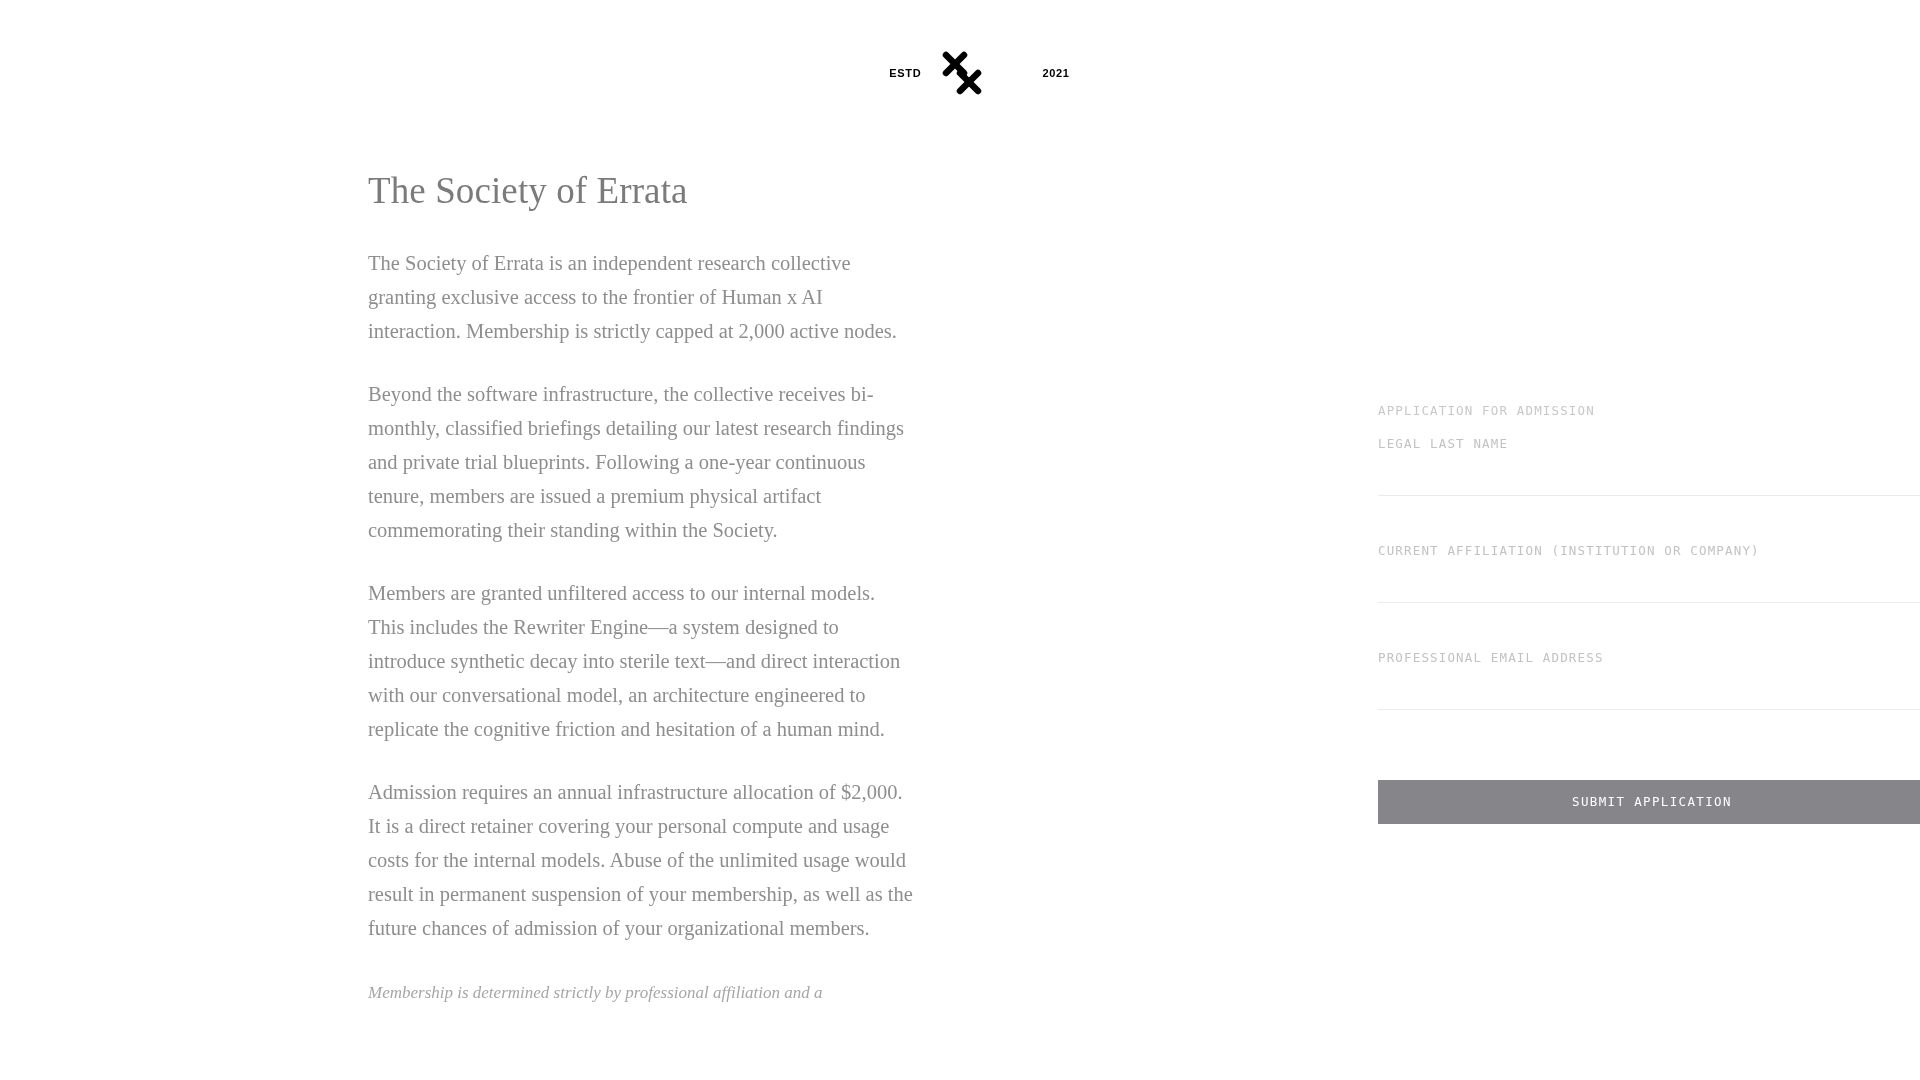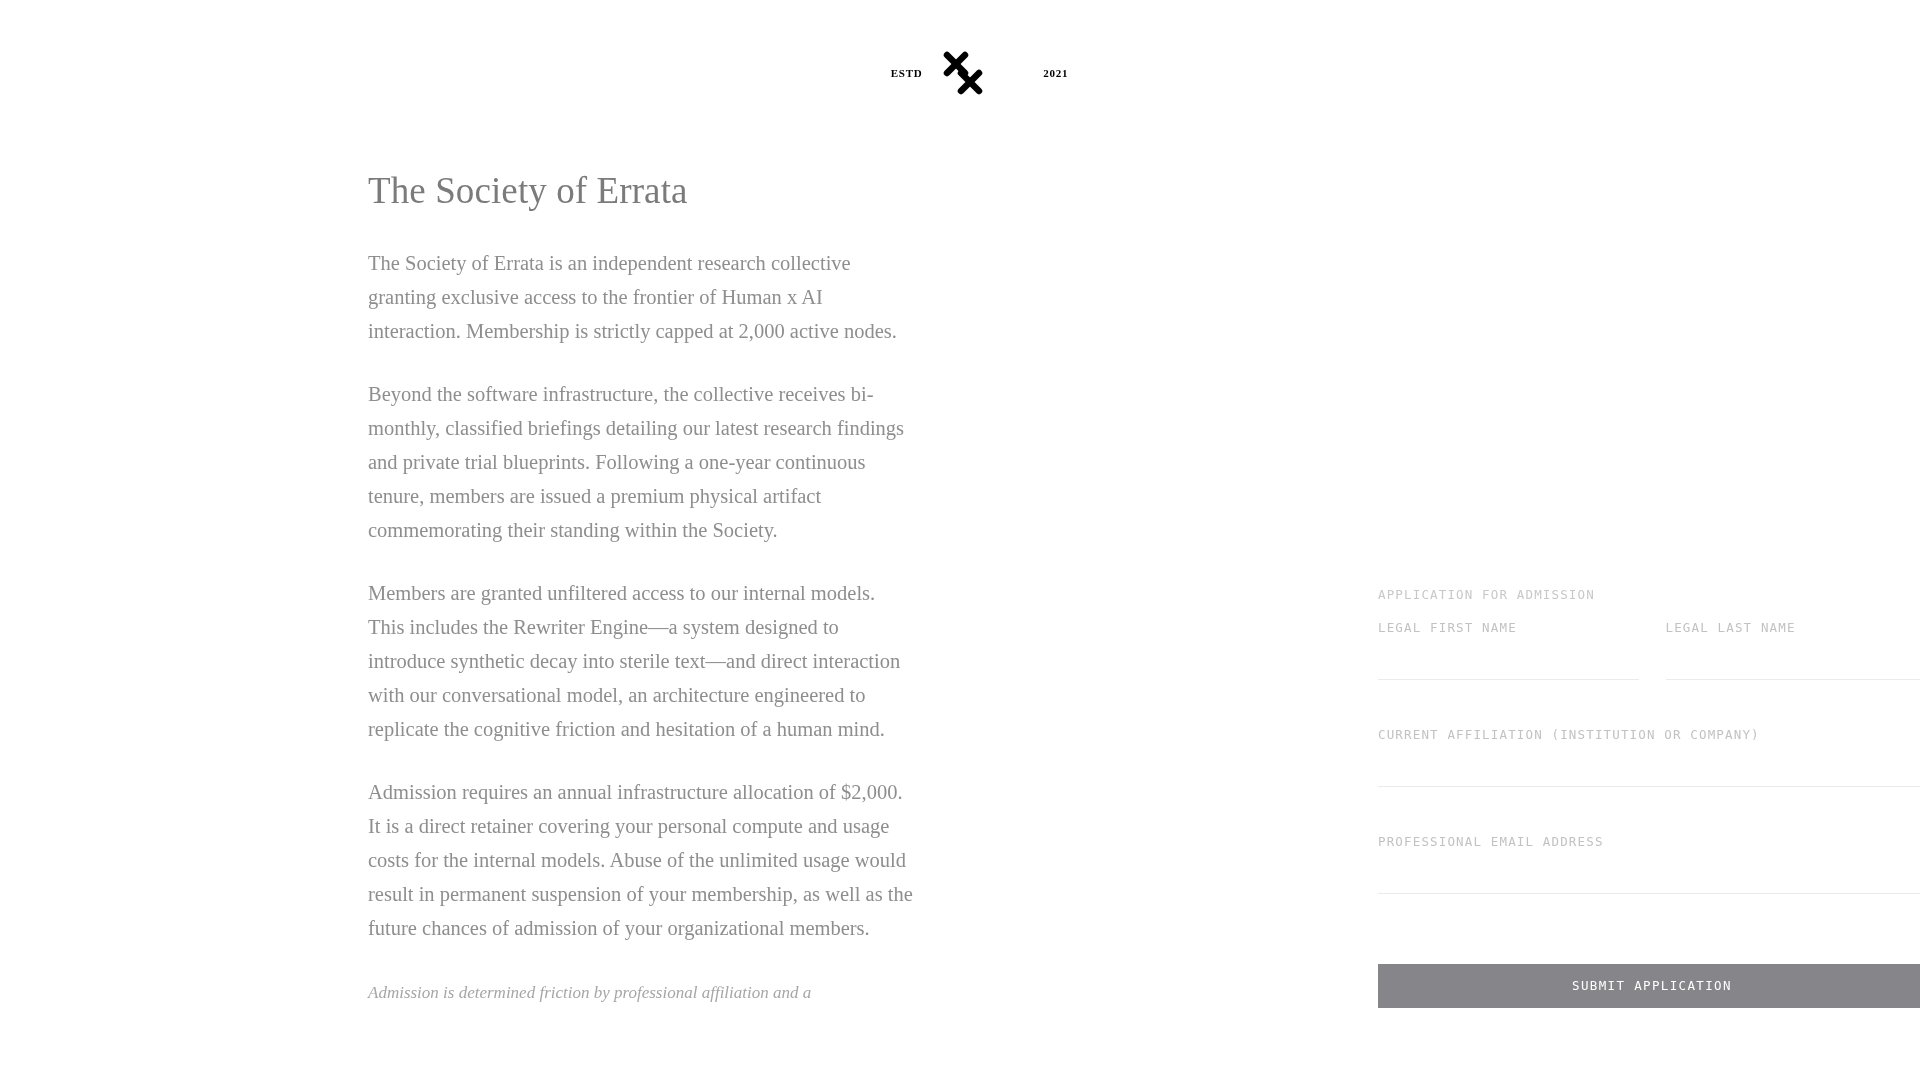--- a/index.html
+++ b/index.html
@@ -28,21 +28,21 @@
 
   .masthead-inner {
     display: flex;
     align-items: center;
     justify-content: center;
     transform: translateY(-12px);
   }
 
   .estd-label,
   .year-label {
-    font-family: Liberation Serif, serif;
+    font-family: Liberation Sans, sans-serif;
     font-size: 11px;
     font-weight: 700;
     letter-spacing: 0.7px;
     color: #000000;
     white-space: nowrap;
     padding-left: 39px;
   }
 
   .estd-label { margin-right: 18px; }
   .year-label { margin-left: 18px; }
@@ -52,21 +52,21 @@
     height: 54px;
     display: block;
   }
 
   
   .page {
     width: 1920px;
     padding-left: 368px;
     padding-right: 0;
     display: flex;
-    align-items: flex-end;
+    align-items: center;
   }
 
   .col-left {
     width: 545px;
     flex: 0 0 545px;
   }
 
   .col-gap { width: 465px; flex: 0 0 465px; }
 
   .col-right {
@@ -198,34 +198,30 @@
 
     <h1 class="page-title">The Society of Errata</h1>
 
     <div class="body-copy">
       <p>The Society of Errata is an independent research collective granting exclusive access to the frontier of Human x AI interaction. Membership is strictly capped at 2,000 active nodes.</p>
       <p>Beyond the software infrastructure, the collective receives bi-monthly, classified briefings detailing our latest research findings and private trial blueprints. Following a one-year continuous tenure, members are issued a premium physical artifact commemorating their standing within the Society.</p>
       <p>Members are granted unfiltered access to our internal models. This includes the Rewriter Engine—a system designed to introduce synthetic decay into sterile text—and direct interaction with our conversational model, an architecture engineered to replicate the cognitive friction and hesitation of a human mind.</p>
       <p>Admission requires an annual infrastructure allocation of $2,000. It is a direct retainer covering your personal compute and usage costs for the internal models. Abuse of the unlimited usage would result in permanent suspension of your membership, as well as the future chances of admission of your organizational members.</p>
     </div>
 
-    <p class="body-note">Admission is determined friction by professional affiliation and a</p>
+    <p class="body-note">Membership is determined strictly by professional affiliation and a</p>
   </section>
 
   <div class="col-gap"></div>
 
   <section class="col-right">
 
     <div class="form-heading">APPLICATION FOR ADMISSION</div>
 
     <div class="row-two">
-      <div class="field">
-        <label class="field-label">LEGAL FIRST NAME</label>
-        <input class="field-input" type="text" placeholder="" style="">
-      </div>
 
       <div class="field">
         <label class="field-label">LEGAL LAST NAME</label>
         <input class="field-input" type="text" placeholder="" style="">
       </div>
     </div>
 
     <div class="field field-block">
       <label class="field-label">CURRENT AFFILIATION (INSTITUTION OR COMPANY)</label>
       <input class="field-input" type="text" placeholder="" style="">

